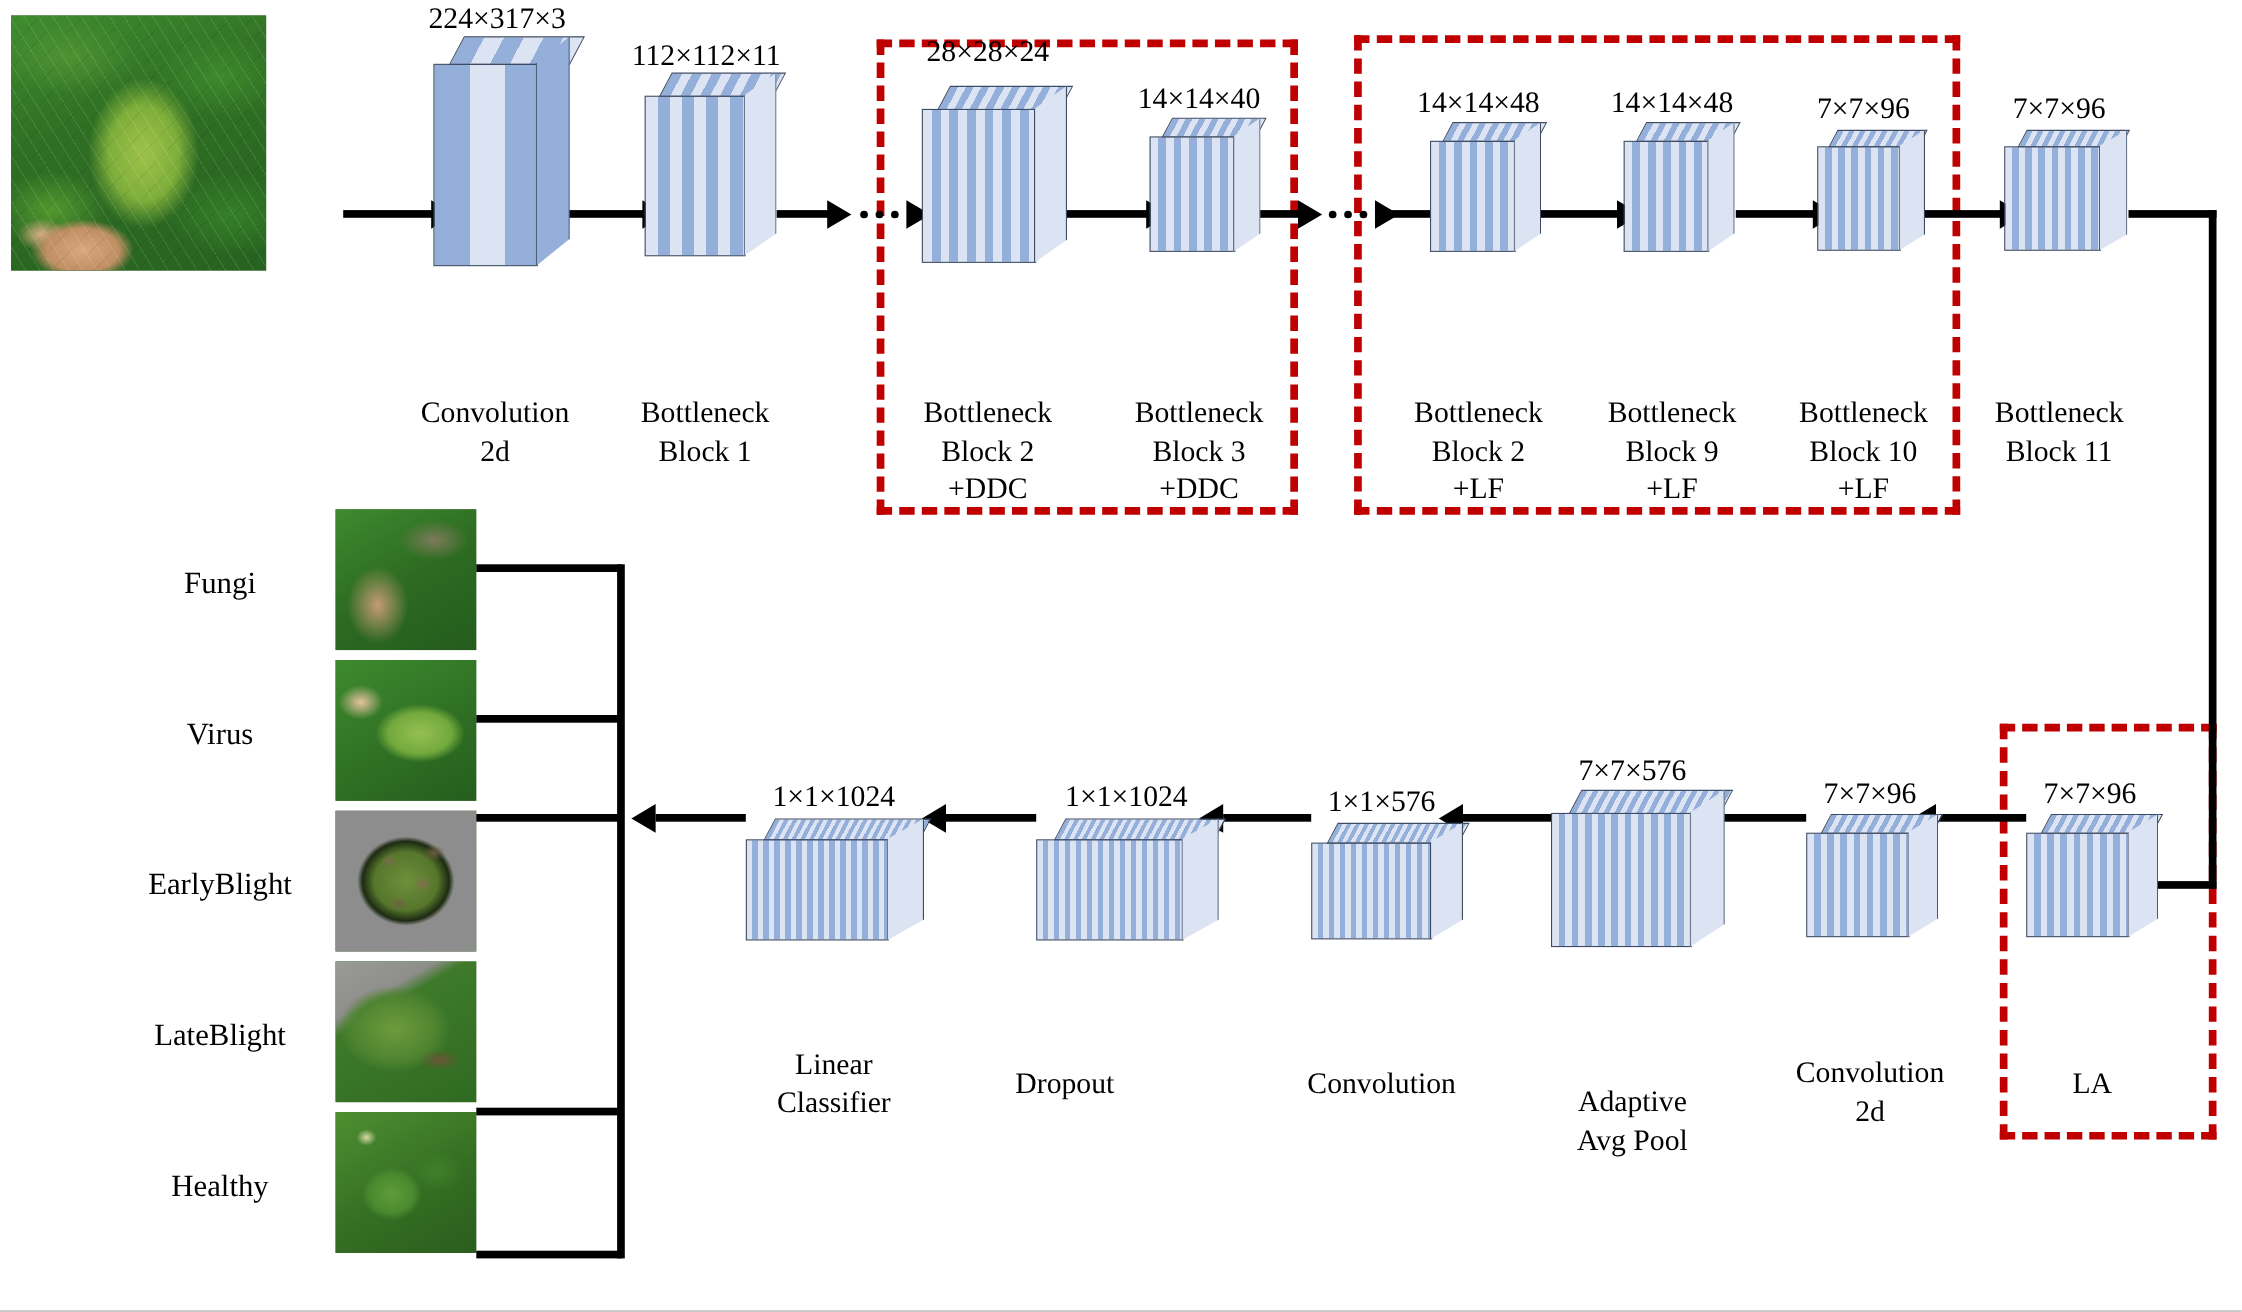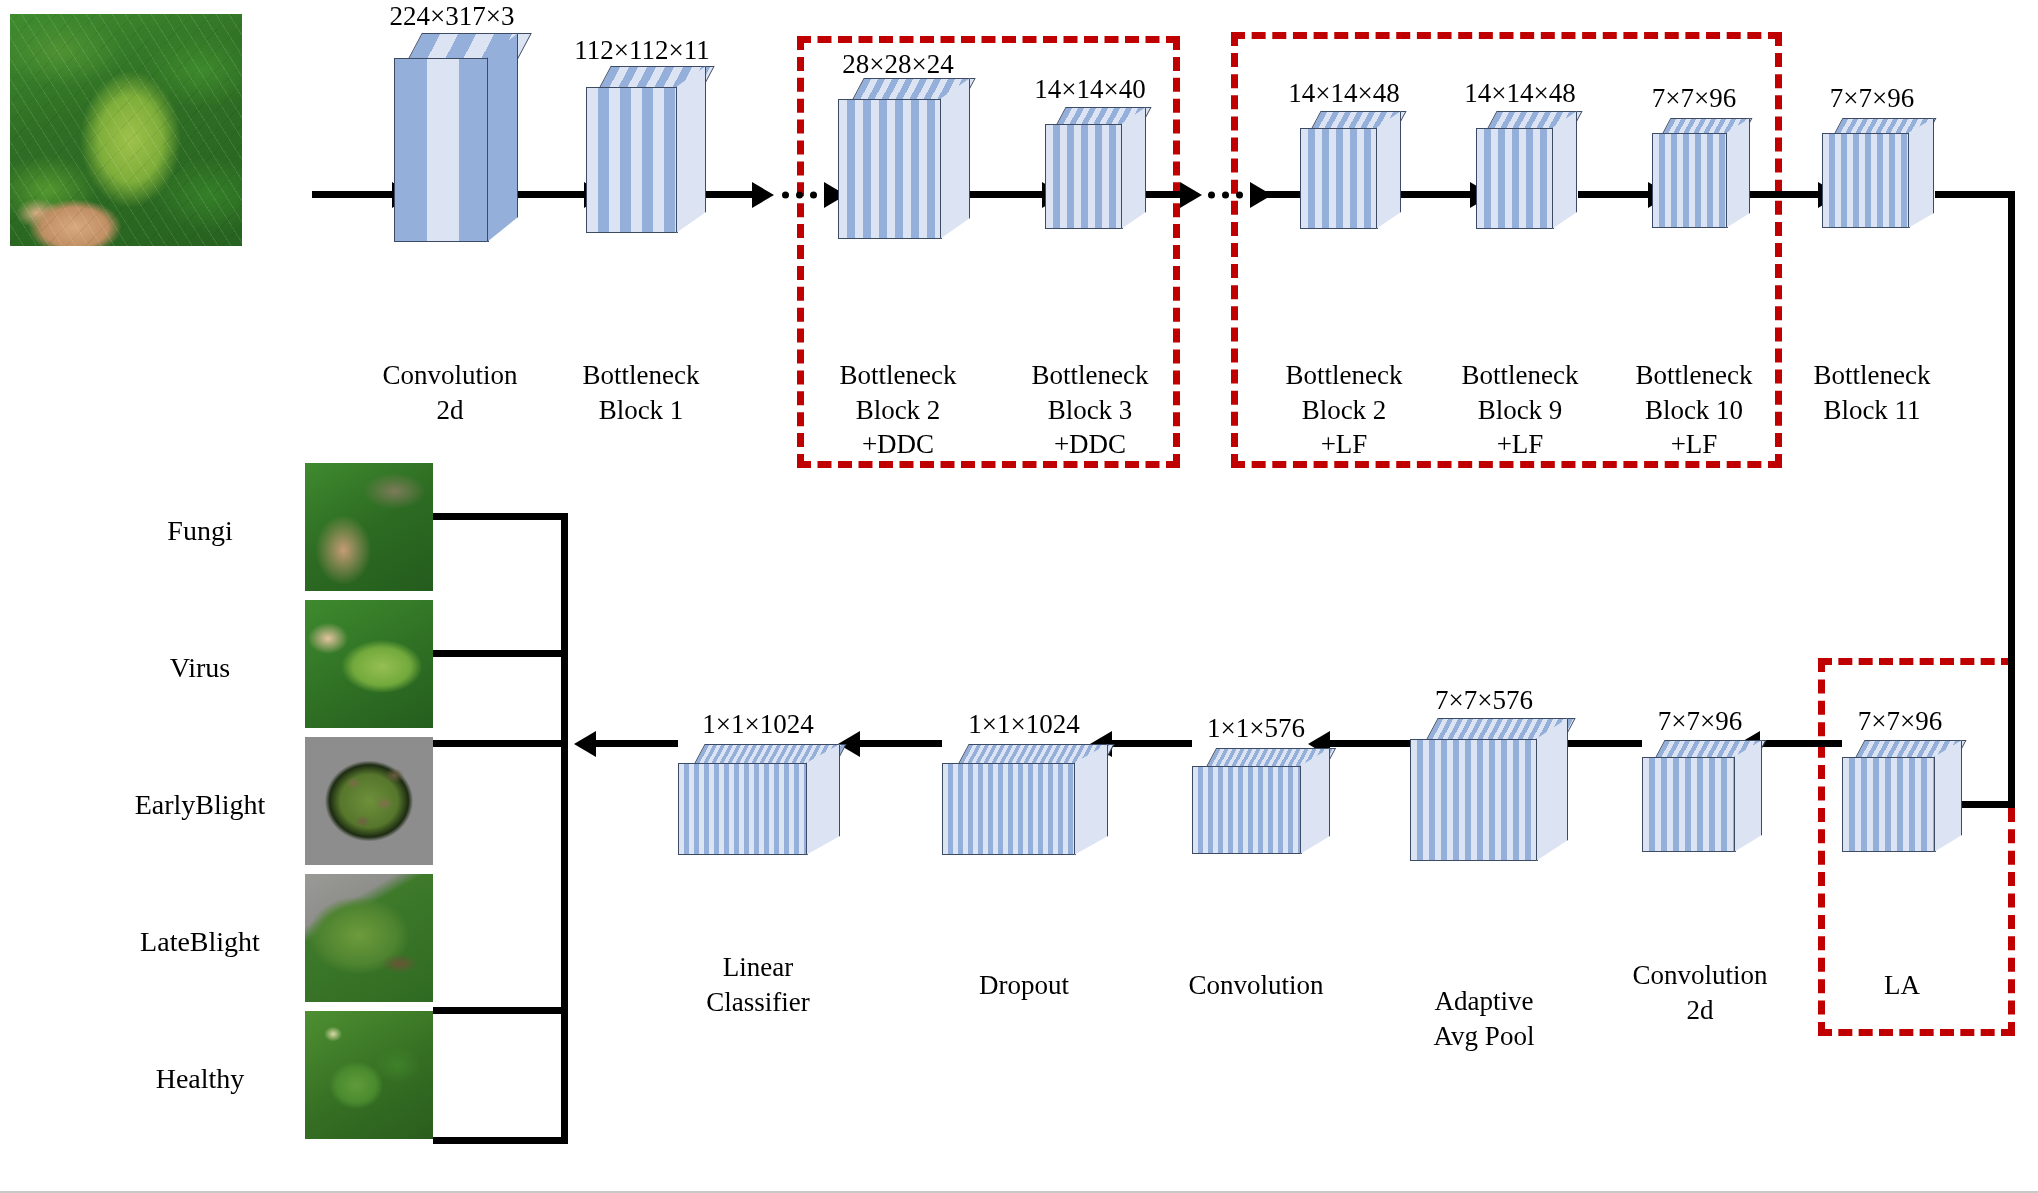--- a/index.html
+++ b/index.html
@@ -149,21 +149,21 @@
   <div class="blk" style="left:838px;top:78px;width:134px;height:175px;">
     <div class="top" style="left:14px;top:0;width:112px;height:22px;
                 background:repeating-linear-gradient(to right,#94afd9 0 7px,#dce3f2 7px 14px);
                 transform:skewX(-28deg);transform-origin:bottom left;border:1.6px solid #3c4a63;box-sizing:border-box;"></div>
     <div class="front" style="left:0;top:21px;width:104px;height:140px;
                 background:repeating-linear-gradient(to right,#dce3f2 0 8px,#94afd9 8px 16px);"></div>
     <div style="position:absolute;left:102px;top:0;width:30px;height:164px;
                 background:#dce3f2;border:1.6px solid #3c4a63;box-sizing:border-box;
                 clip-path:polygon(0 21px,100% 0,100% 140px,0 161px);"></div>
   </div>
-  <div class="dim" style="left:898px;top:50px;">28×28×24</div>
+  <div class="dim" style="left:898px;top:32px;">28×28×24</div>
   <div class="cap" style="left:898px;top:358px;">
     <div>Bottleneck</div>
     <div>Block 2</div>
     <div>+DDC</div>
   </div>
 
   <div class="blk" style="left:1045px;top:107px;width:104px;height:130px;">
     <div class="top" style="left:11px;top:0;width:86px;height:18px;
                 background:repeating-linear-gradient(to right,#94afd9 0 6px,#dce3f2 6px 12px);
                 transform:skewX(-28deg);transform-origin:bottom left;border:1.6px solid #3c4a63;box-sizing:border-box;"></div>
@@ -345,21 +345,21 @@
     <div class="top" style="left:16px;top:0;width:146px;height:20px;
                 background:repeating-linear-gradient(to right,#94afd9 0 4px,#dce3f2 4px 8px);
                 transform:skewX(-28deg);transform-origin:bottom left;border:1.6px solid #3c4a63;box-sizing:border-box;"></div>
     <div class="front" style="left:0;top:19px;width:134px;height:92px;
                 background:repeating-linear-gradient(to right,#dce3f2 0 5px,#94afd9 5px 10px);"></div>
     <div style="position:absolute;left:132px;top:0;width:34px;height:112px;
                 background:#dce3f2;border:1.6px solid #3c4a63;box-sizing:border-box;
                 clip-path:polygon(0 19px,100% 0,100% 92px,0 111px);"></div>
   </div>
   <div class="dim" style="left:1024px;top:710px;">1×1×1024</div>
-  <div class="cap" style="left:1024px;top:968px;">
+  <div class="cap" style="left:968px;top:968px;">
     <div>Dropout</div>
   </div>
 
   <div class="blk" style="left:1192px;top:748px;width:140px;height:118px;">
     <div class="top" style="left:14px;top:0;width:120px;height:19px;
                 background:repeating-linear-gradient(to right,#94afd9 0 4px,#dce3f2 4px 8px);
                 transform:skewX(-28deg);transform-origin:bottom left;border:1.6px solid #3c4a63;box-sizing:border-box;"></div>
     <div class="front" style="left:0;top:18px;width:110px;height:88px;
                 background:repeating-linear-gradient(to right,#dce3f2 0 5px,#94afd9 5px 10px);"></div>
     <div style="position:absolute;left:108px;top:0;width:30px;height:107px;

